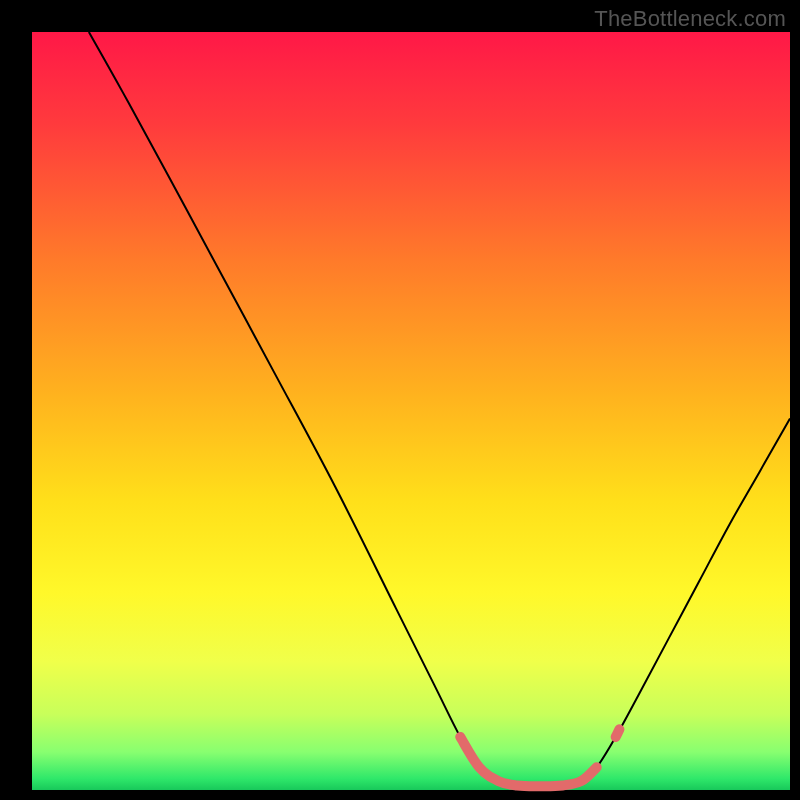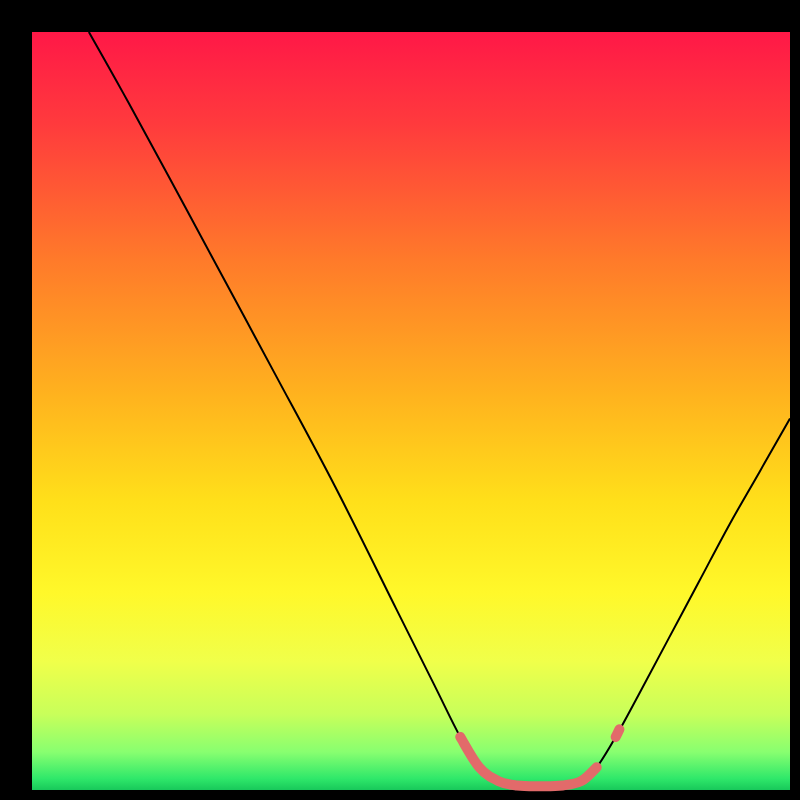--- a/index.html
+++ b/index.html
@@ -51,13 +51,14 @@
           <stop offset="100%" stop-color="#18c85a"></stop>
         </linearGradient>
     </defs>
     <rect id="plot-bg" fill="url(#bg-grad)" x="32" y="32" width="758" height="758"></rect>
     <g id="series-group">
         <path d="M 88.85 32 C 94.98979999999999 42.9152, 108.6338 66.71639999999998, 122.96 92.63999999999997 C 137.2862 118.56359999999997, 150.7028 143.27439999999996, 168.44 176.01999999999995 C 186.1772 208.76559999999995, 202.3984 239.08559999999994, 221.5 274.55999999999995 C 240.6016 310.03439999999995, 254.094 334.8968, 274.56 373.09999999999997 C 295.026 411.30319999999995, 313.3696 444.5036, 335.2 486.8 C 357.0304 529.0964, 378.1028 572.6056000000001, 395.84 608.08 C 413.57719999999995 643.5544, 422.1426 660.6852, 433.74 683.88 C 445.3374 707.0748, 452.0836 721.9315999999999, 460.27 736.9399999999999 C 468.4564 751.9484, 472.39799999999997 759.3464799999999, 479.21999999999997 767.26 C 486.042 775.17352, 491.348 777.62944, 498.17 780.904 C 504.992 784.17856, 509.6158 784.49692, 517.12 785.452 C 524.6242 786.40708, 531.6736 786.21, 539.86 786.21 C 548.0464000000001 786.21, 555.0958 786.40708, 562.6 785.452 C 570.1042 784.49692, 575.4101999999999 784.17856, 581.55 780.904 C 587.6898 777.62944, 590.5702 775.17352, 596.71 767.26 C 602.8498000000001 759.3464799999999, 608.1558 749.9018, 615.66 736.9399999999999 C 623.1641999999999 723.9781999999999, 628.8492 712.9872, 638.4 695.25 C 647.9508 677.5128, 657.8048 658.866, 668.72 638.4 C 679.6352 617.934, 688.1247999999999 602.016, 699.04 581.55 C 709.9552 561.084, 718.4448 544.4838, 729.36 524.7 C 740.2752 504.91620000000006, 748.7647999999999 490.74160000000006, 759.68 471.64000000000004 C 770.5952 452.5384, 784.5424 428.1308, 790 418.58" fill="none" stroke="#000000" stroke-width="2" stroke-linecap="butt" stroke-linejoin="round"></path>
         <path d="M 460.27 736.9399999999999 C 463.681 742.3975999999999, 472.39799999999997 759.3464799999999, 479.21999999999997 767.26 C 486.042 775.17352, 491.348 777.62944, 498.17 780.904 C 504.992 784.17856, 509.6158 784.49692, 517.12 785.452 C 524.6242 786.40708, 531.6736 786.21, 539.86 786.21 C 548.0464000000001 786.21, 555.0958 786.40708, 562.6 785.452 C 570.1042 784.49692, 575.4101999999999 784.17856, 581.55 780.904 C 587.6898 777.62944, 593.9812000000001 769.71592, 596.71 767.26" fill="none" stroke="#e26a6a" stroke-width="10" stroke-linecap="round" stroke-linejoin="round"></path>
         <path d="M 615.66 736.9399999999999 C 616.3421999999999 735.5756, 618.7678000000001 730.7244, 619.45 729.36" fill="none" stroke="#e26a6a" stroke-width="10" stroke-linecap="round" stroke-linejoin="round"></path>
       </g>
   </svg>
+  <div class="watermark">TheBottleneck.com</div>
 </div>
 
 </body></html>

